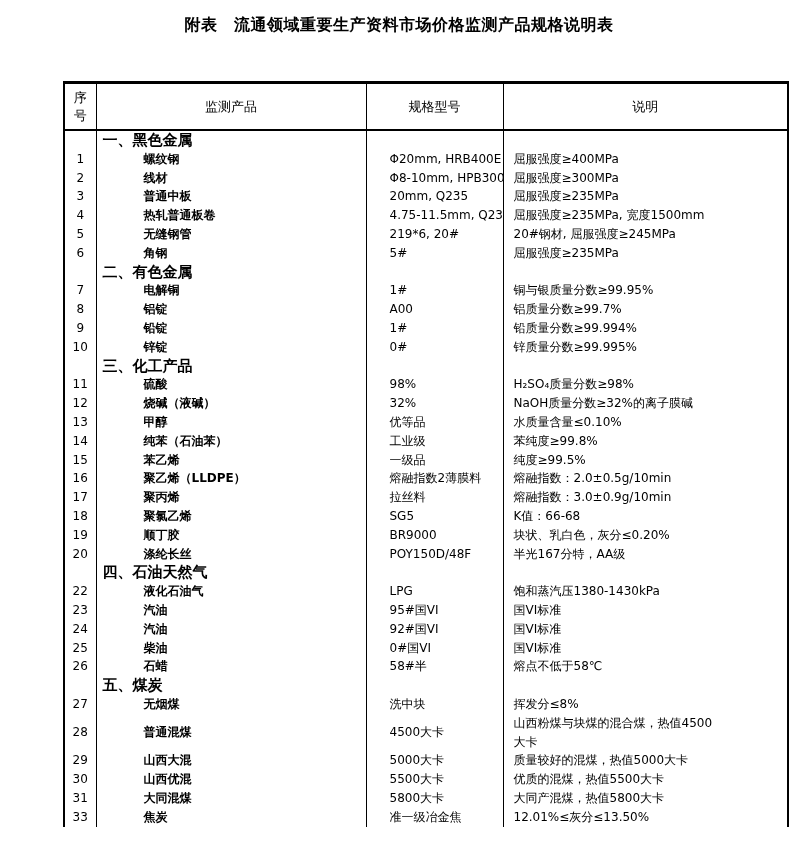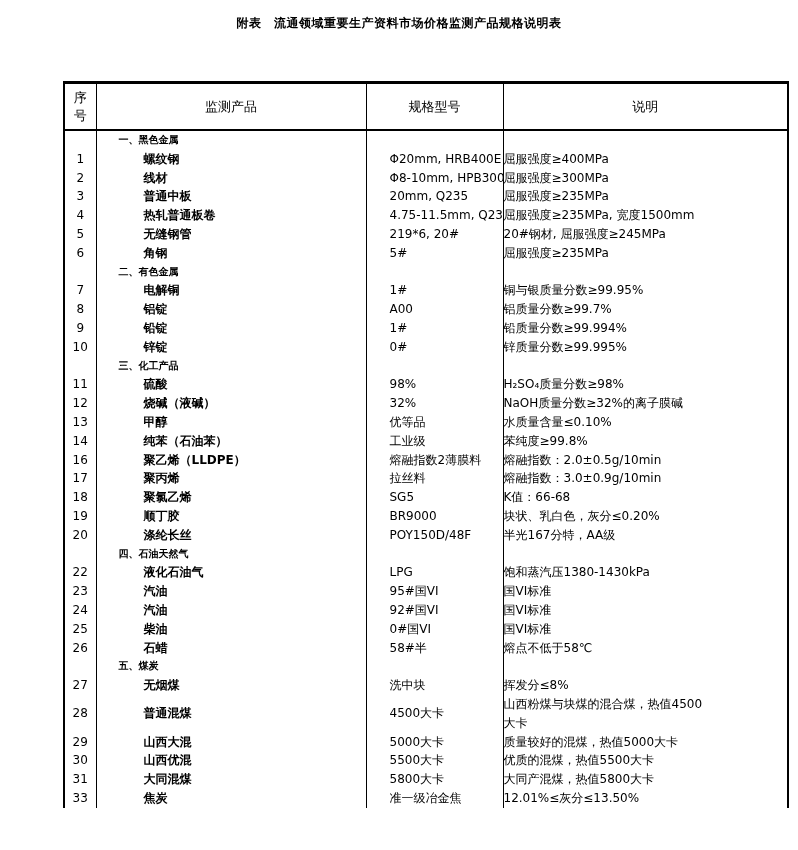--- a/index.html
+++ b/index.html
@@ -3,21 +3,21 @@
 <meta charset="utf-8">
 <style>
   html,body{margin:0;padding:0;}
   body{
     width:798px;height:850px;background:#ffffff;overflow:hidden;
     font-family:"DejaVu Sans","Liberation Sans",sans-serif;color:#000;
     position:relative;
   }
   .title{
     position:absolute;left:0;top:15px;width:798px;
-    text-align:center;font-size:12px;font-weight:bold;
+    text-align:center;font-size:16px;font-weight:bold;
     letter-spacing:0.5px;
   }
   table.doc-table{
     position:absolute;left:63px;top:81px;width:724px;
     border-collapse:collapse;table-layout:fixed;
     border-top:3px solid #000;border-left:2px solid #000;border-right:2px solid #000;
   }
   col.c-no{width:32px;}
   col.c-product{width:270px;}
   col.c-spec{width:137px;}
@@ -29,23 +29,23 @@
   }
   th + th, td + td{border-left:1px solid #000;}
   .th-stack{display:block;width:1.2em;margin:5px auto;word-break:break-all;line-height:1.35;}
   td{
     padding:0;font-size:12px;vertical-align:middle;line-height:18.8px;
   }
   tr.item td, tr.section td{height:18.8px;}
   tr.tall td{height:37.6px;}
   td.no{text-align:center;font-size:12px;}
   td.product{padding-left:47px;white-space:nowrap;overflow:hidden;font-weight:bold;}
-  tr.section td.product{padding-left:22px;font-weight:bold;font-size:10px;}
+  tr.section td.product{padding-left:6px;font-weight:bold;font-size:15px;}
   td.spec{padding-left:23px;white-space:nowrap;overflow:hidden;}
-  td.desc{padding-left:0;white-space:pre-line;}
+  td.desc{padding-left:10px;white-space:pre-line;}
 </style>
 </head>
 <body>
 
 <div class="title">附表　流通领域重要生产资料市场价格监测产品规格说明表</div>
 
 <table class="doc-table">
   <colgroup>
     <col class="c-no">
       <col class="c-product">
@@ -159,20 +159,26 @@
         <td class="spec">优等品</td>
         <td class="desc">水质量含量≤0.10%</td>
       </tr>
       <tr class="item">
         <td class="no">14</td>
         <td class="product">纯苯（石油苯）</td>
         <td class="spec">工业级</td>
         <td class="desc">苯纯度≥99.8%</td>
       </tr>
       <tr class="item">
+        <td class="no">15</td>
+        <td class="product">苯乙烯</td>
+        <td class="spec">一级品</td>
+        <td class="desc">纯度≥99.5%</td>
+      </tr>
+      <tr class="item">
         <td class="no">16</td>
         <td class="product">聚乙烯（LLDPE）</td>
         <td class="spec">熔融指数2薄膜料</td>
         <td class="desc">熔融指数：2.0±0.5g/10min</td>
       </tr>
       <tr class="item">
         <td class="no">17</td>
         <td class="product">聚丙烯</td>
         <td class="spec">拉丝料</td>
         <td class="desc">熔融指数：3.0±0.9g/10min</td>

